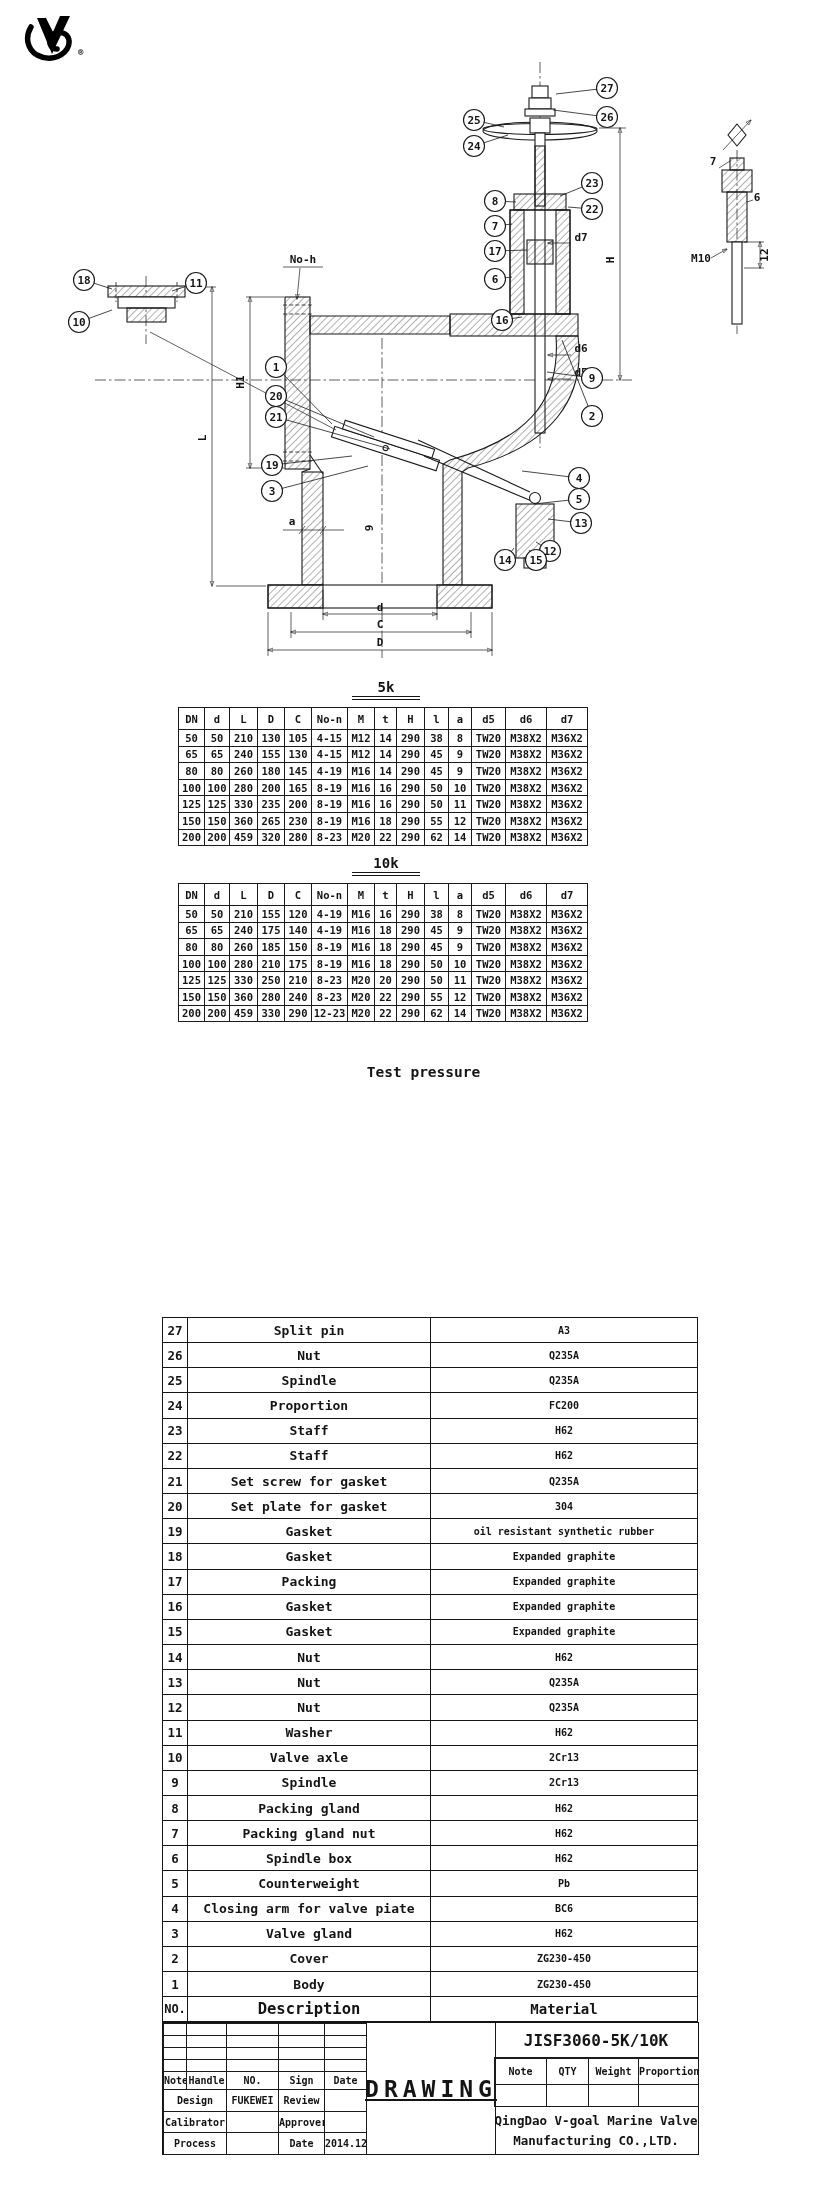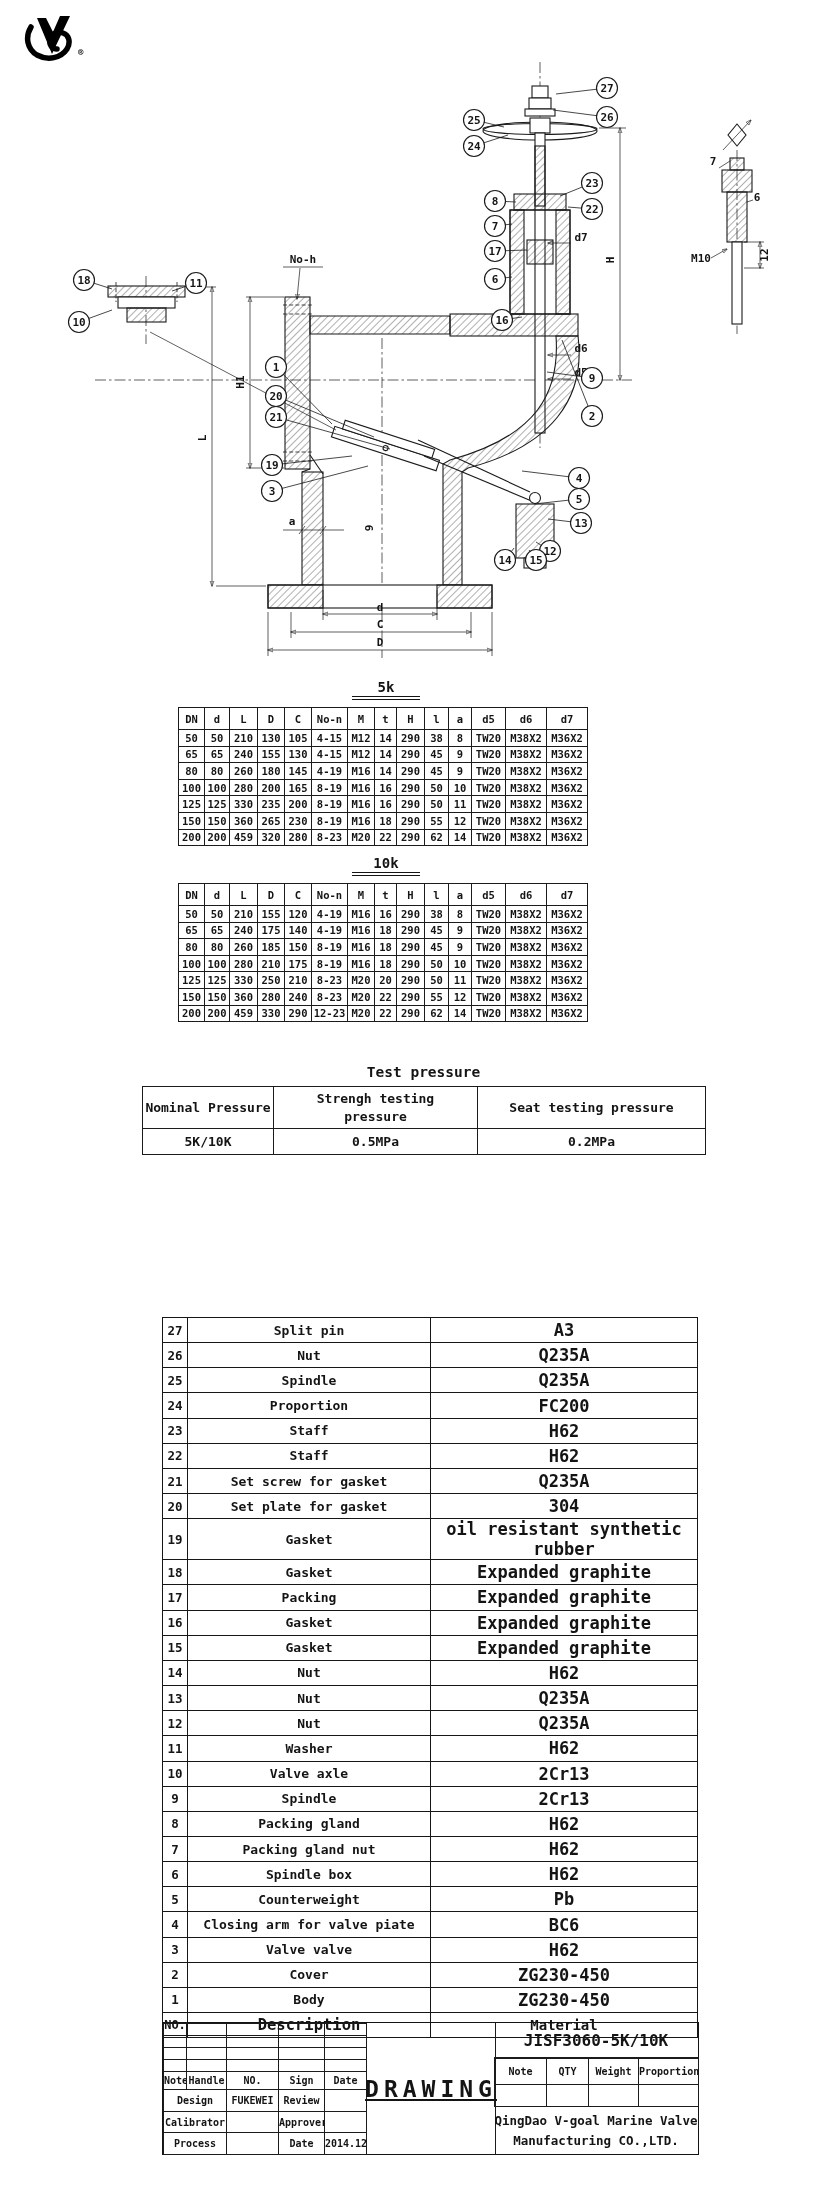--- a/index.html
+++ b/index.html
@@ -20,21 +20,21 @@
   .tp td,.tp th{border:1.3px solid #1b1b1b;font-size:13px;font-weight:bold;text-align:center;
         vertical-align:middle;padding:0;white-space:pre-line;line-height:1.35;}
   .tp th{height:41px;}
   .tp td{height:25px;}
   .tp-title{font-size:14.5px;font-weight:bold;}
   
   .parts td{border:1.45px solid #161616;text-align:center;vertical-align:middle;padding:0;
         font-weight:bold;overflow:hidden;}
   .parts td:nth-child(1){font-size:12.5px;}
   .parts td:nth-child(2){font-size:13px;}
-  .parts td:nth-child(3){font-size:17px;}
+  .parts td:nth-child(3){font-size:10px;}
   .parts tr{height:25.17px;}
   .parts .pfoot td:nth-child(1){font-size:12px;}
   .parts .pfoot td:nth-child(2){font-size:15.5px;}
   .parts .pfoot td:nth-child(3){font-size:14px;margin-left:32px;}
   
   .tb{border:1.6px solid #141414;}
   .tbl-left td{border:1.1px solid #1b1b1b;font-size:10px;font-weight:bold;text-align:center;
         vertical-align:middle;padding:0;overflow:hidden;}
   .tbl-left tr.mini{height:12px;}
   .tbl-left tr.hdr{height:18px;}
@@ -657,42 +657,20 @@
           <td>62</td>
           <td>14</td>
           <td>TW20</td>
           <td>M38X2</td>
           <td>M36X2</td>
         </tr>
       </tbody>
   </table>
 
   <div class="abs tp-title ctr" style="left:142px;top:1064px;width:563px">Test pressure</div>
-  <table class="abs tp" style="left:142px;top:1086px;width:563px">
-    <colgroup>
-        <col style="width:131px">
-        <col style="width:204px">
-        <col style="width:228px">
-      </colgroup>
-    <thead>
-        <tr>
-          <th>Nominal Pressure</th>
-          <th>Strengh testing
-pressure</th>
-          <th>Seat testing pressure</th>
-        </tr>
-      </thead>
-    <tbody>
-        <tr>
-          <td>5K/10K</td>
-          <td>0.5MPa</td>
-          <td>0.2MPa</td>
-        </tr>
-      </tbody>
-  </table>
 
   <table class="abs parts" style="left:162px;top:1317px;width:535px">
     <colgroup>
         <col style="width:25px">
         <col style="width:243px">
         <col style="width:267px">
       </colgroup>
     <tbody>
         <tr>
           <td>27</td>
@@ -809,21 +787,21 @@
           <td>Counterweight</td>
           <td>Pb</td>
         </tr>
         <tr>
           <td>4</td>
           <td>Closing arm for valve piate</td>
           <td>BC6</td>
         </tr>
         <tr>
           <td>3</td>
-          <td>Valve valve</td>
+          <td>Valve gland</td>
           <td>H62</td>
         </tr>
         <tr>
           <td>2</td>
           <td>Cover</td>
           <td>ZG230-450</td>
         </tr>
         <tr>
           <td>1</td>
           <td>Body</td>

